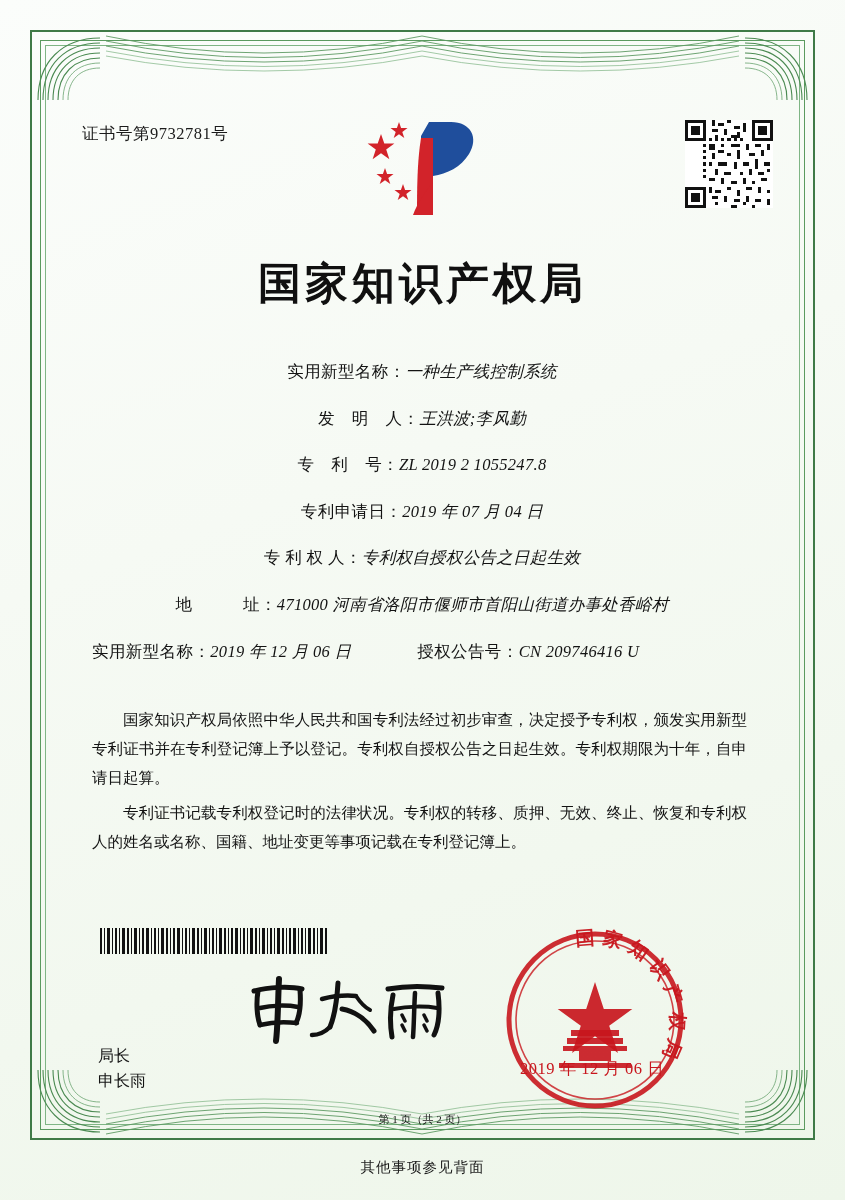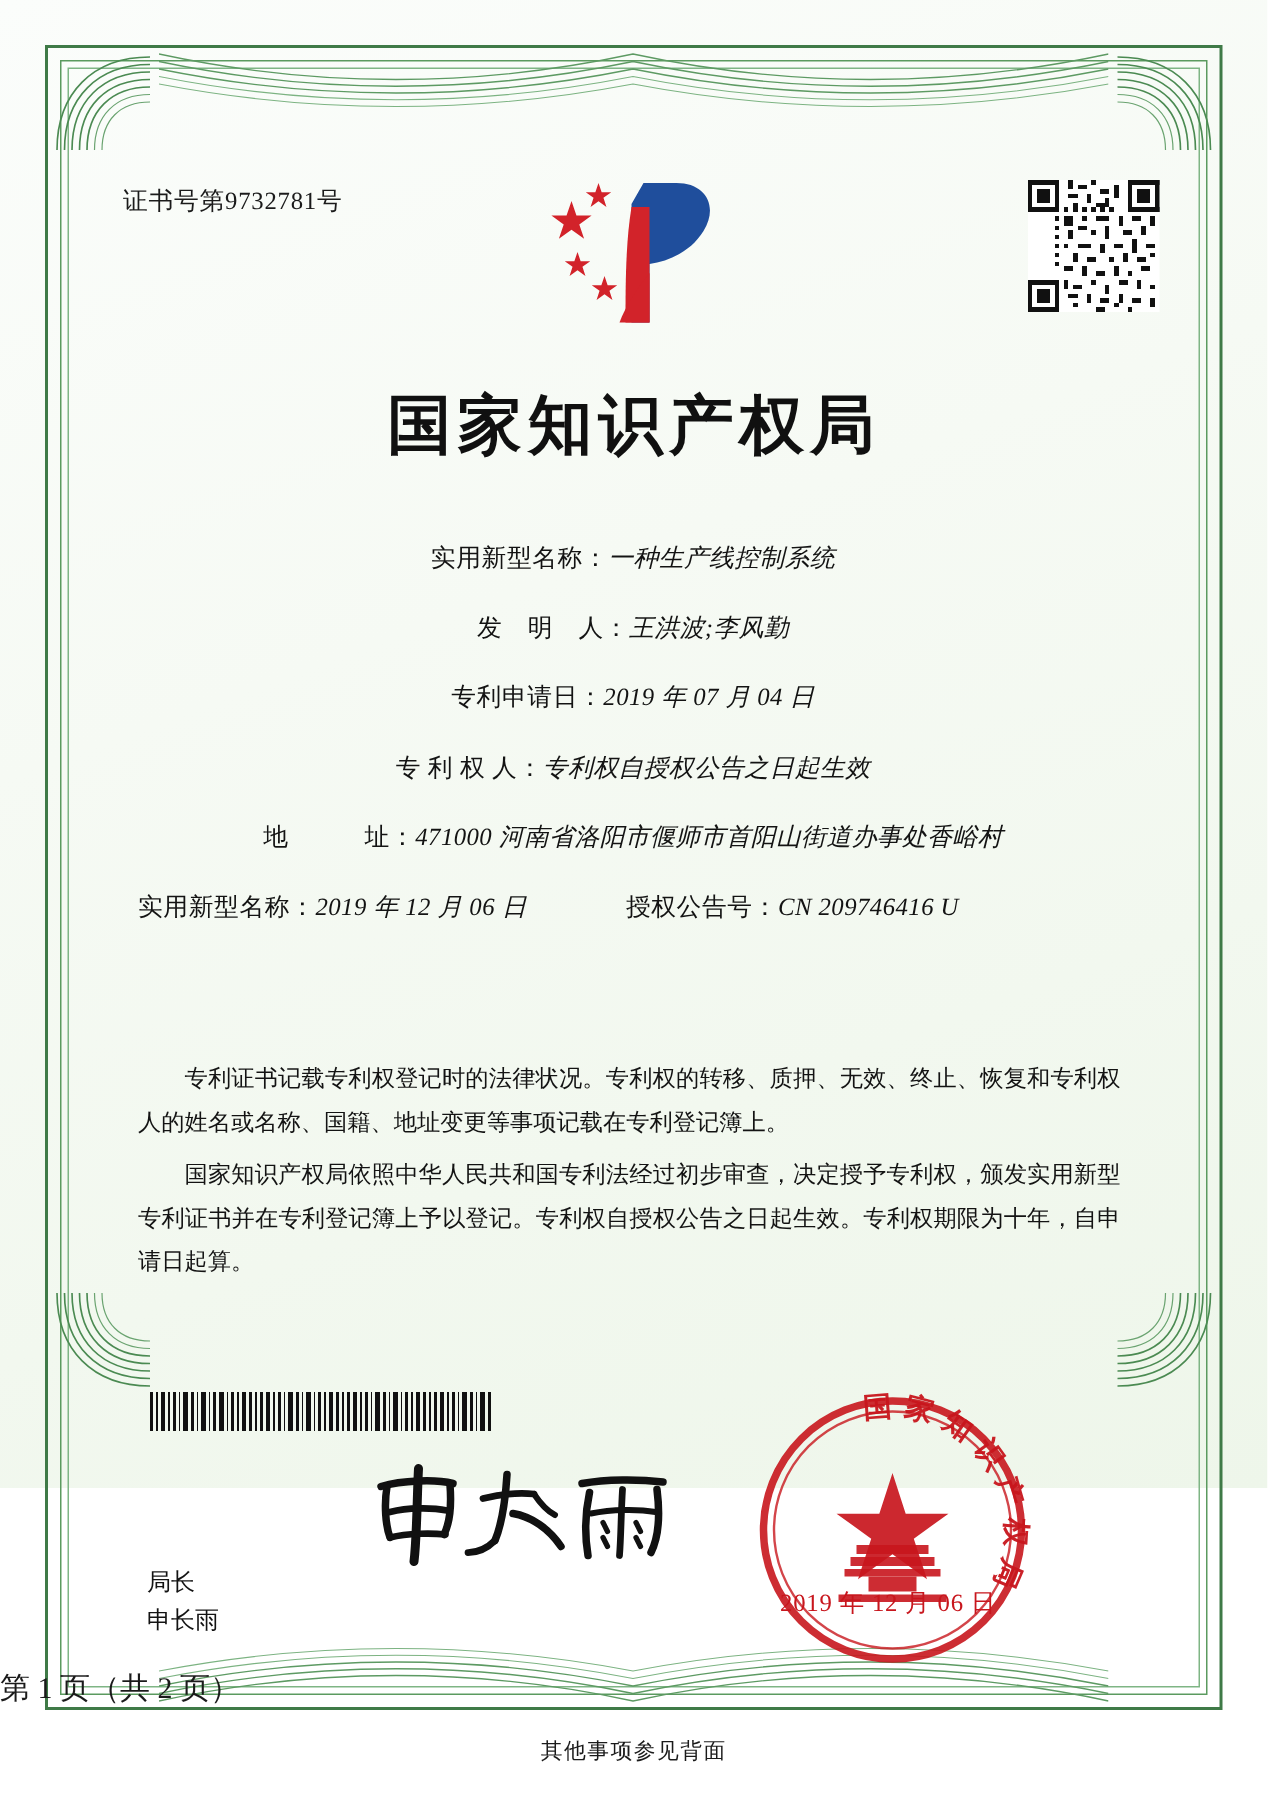--- a/index.html
+++ b/index.html
@@ -13,21 +13,21 @@
     font-family: "Liberation Serif", "DejaVu Serif", serif;
     color: #1a1a1a;
     position: relative;
     overflow: hidden;
   }
 
   .page {
     position: absolute;
     left: 0; top: 0;
     width: 845px;
-    height: 992px;
+    height: 1200px;
     background: linear-gradient(160deg, #fbfdfb 0%, #f6faf4 40%, #eef6ea 100%);
   }
 
   
   .frame-outer {
     position: absolute;
     left: 30px; top: 30px;
     width: 785px; height: 1110px;
     border: 2px solid #3f7a47;
     box-sizing: border-box;
@@ -178,21 +178,22 @@
     left: 520px; top: 1058px;
     font-size: 16.5px;
     color: #c8161d;
     letter-spacing: 0.5px;
   }
 
   
   .page-no {
     position: absolute;
     left: 0; right: 0; top: 1112px;
-    font-size: 20px;
+    text-align: center;
+    font-size: 11px;
     color: #1a1a1a;
   }
   .footer-note {
     position: absolute;
     left: 0; right: 0; top: 1158px;
     text-align: center;
     font-size: 14.5px;
     color: #1a1a1a;
     letter-spacing: 1px;
   }
@@ -415,20 +416,24 @@
   <div class="fields">
     <div class="row">
       <span class="label">实用新型名称：</span>
       <span class="value">一种生产线控制系统</span>
     </div>
     <div class="row">
       <span class="label">发　明　人：</span>
       <span class="value">王洪波;李风勤</span>
     </div>
     <div class="row">
+      <span class="label">专　利　号：</span>
+      <span class="value">ZL 2019 2 1055247.8</span>
+    </div>
+    <div class="row">
       <span class="label">专利申请日：</span>
       <span class="value">2019 年 07 月 04 日</span>
     </div>
     <div class="row">
       <span class="label">专 利 权 人：</span>
       <span class="value">专利权自授权公告之日起生效</span>
     </div>
     <div class="row">
       <span class="label">地　　　址：</span>
       <span class="value">471000 河南省洛阳市偃师市首阳山街道办事处香峪村</span>
@@ -437,22 +442,22 @@
       <span class="label">实用新型名称：</span>
       <span class="value">2019 年 12 月 06 日</span>
       <span class="second">
         <span class="label">授权公告号：</span>
         <span class="value">CN 209746416 U</span>
       </span>
     </div>
   </div>
 
   <div class="paras">
+    <p>国家知识产权局依照中华人民共和国专利法经过初步审查，决定授予专利权，颁发实用新型专利证书并在专利登记簿上予以登记。专利权自授权公告之日起生效。专利权期限为十年，自申请日起算。</p>
     <p>专利证书记载专利权登记时的法律状况。专利权的转移、质押、无效、终止、恢复和专利权人的姓名或名称、国籍、地址变更等事项记载在专利登记簿上。</p>
-    <p>国家知识产权局依照中华人民共和国专利法经过初步审查，决定授予专利权，颁发实用新型专利证书并在专利登记簿上予以登记。专利权自授权公告之日起生效。专利权期限为十年，自申请日起算。</p>
   </div>
 
   <div class="barcode">
     <svg width="228" height="26" viewBox="0 0 228 26" shape-rendering="crispEdges">
       <g fill="#111111">
         <rect x="0" y="0" width="2" height="26"></rect>
           <rect x="4" y="0" width="1" height="26"></rect>
         <rect x="7" y="0" width="3" height="26"></rect>
           <rect x="12" y="0" width="1" height="26"></rect>
         <rect x="15" y="0" width="2" height="26"></rect>

